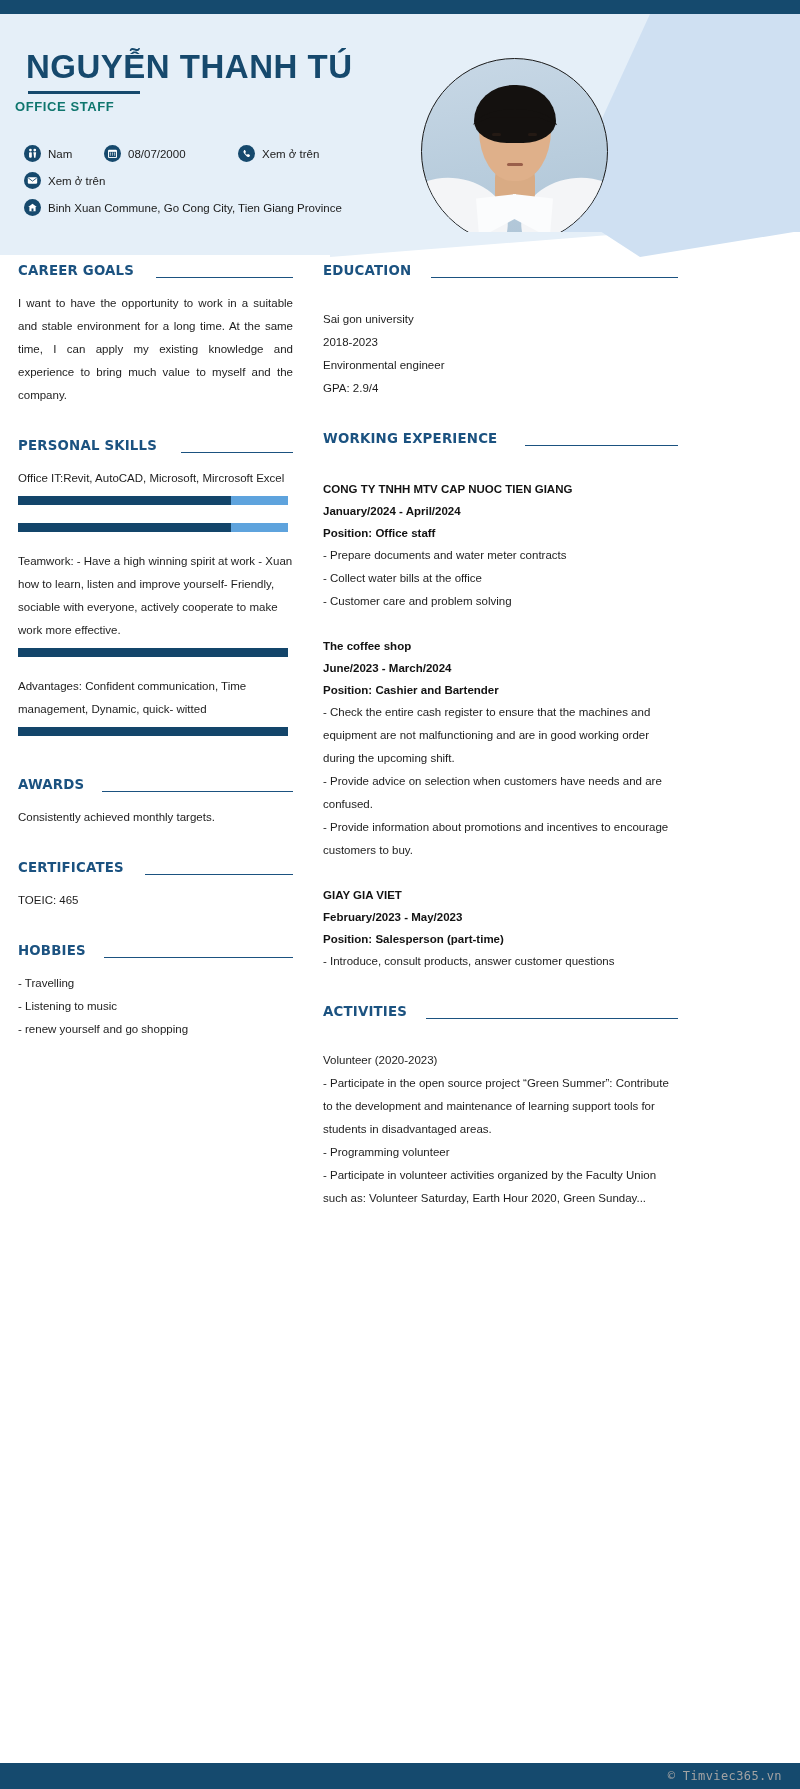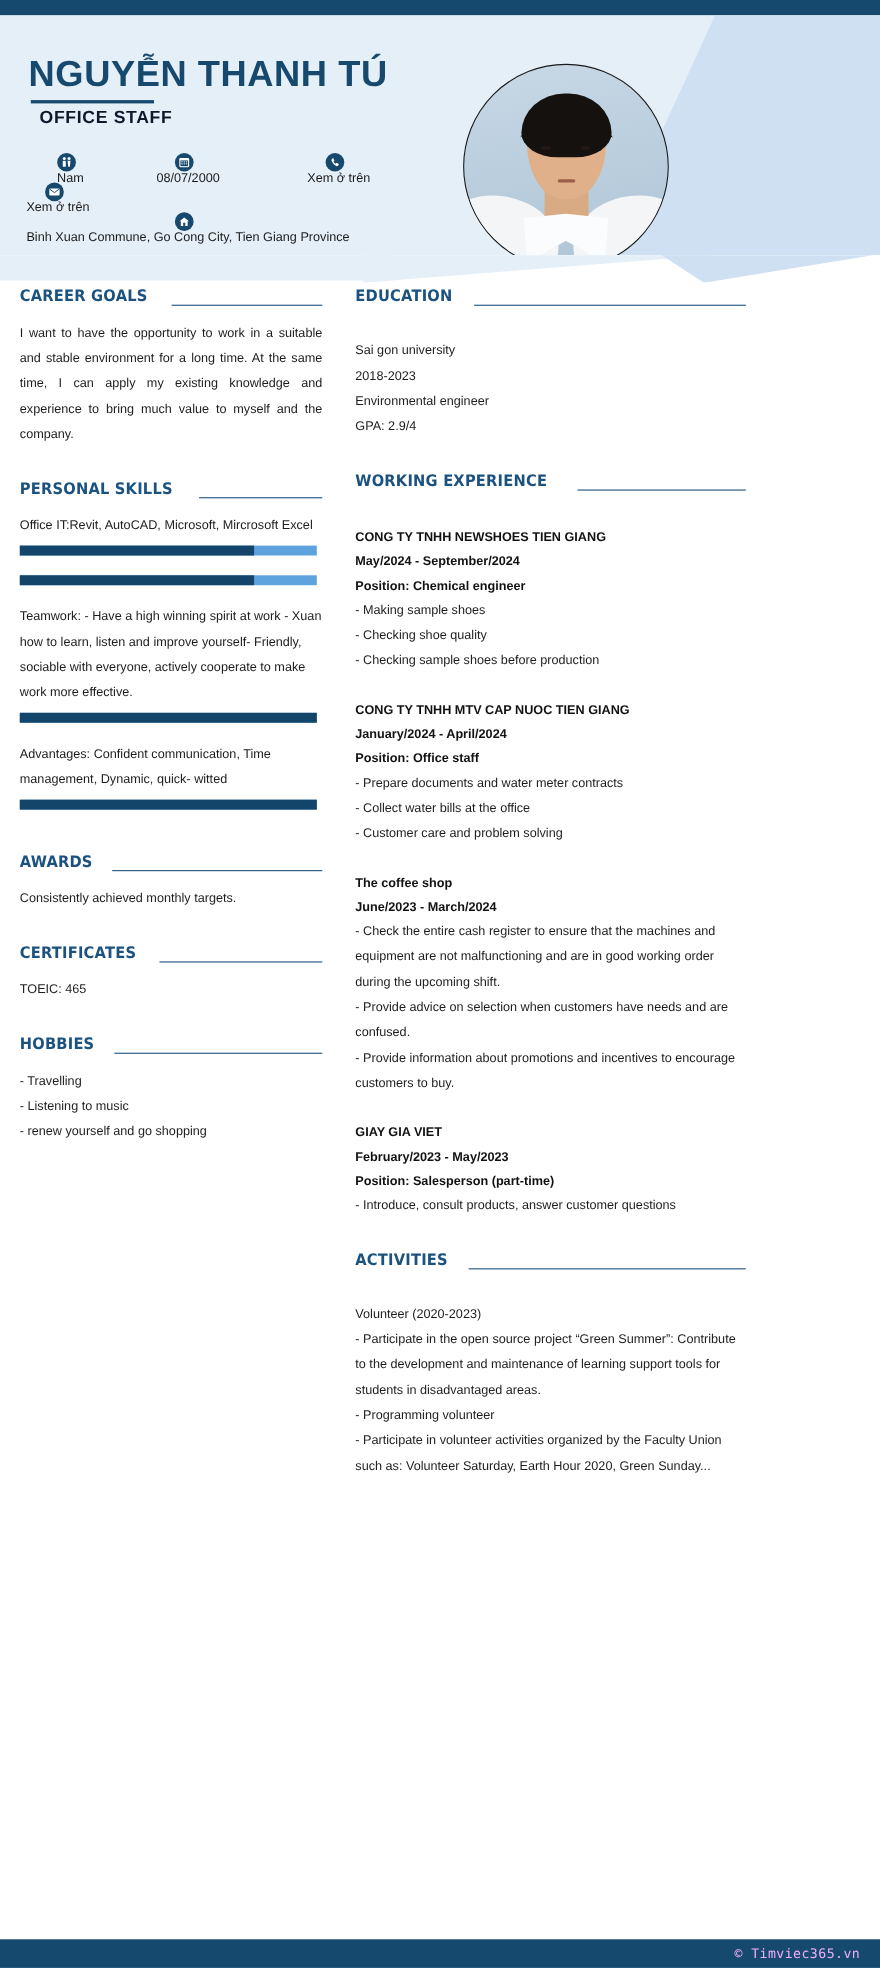--- a/index.html
+++ b/index.html
@@ -77,43 +77,42 @@
     white-space: nowrap;
   }
   .name-rule {
     position: absolute;
     top: 77px; left: 28px;
     width: 112px; height: 3px;
     background: #16496d;
   }
   .job-title {
     position: absolute;
-    top: 85px; left: 36px;
-    font-size: 16px;
+    top: 85px; left: 15px;
+    font-size: 13px;
     font-weight: bold;
     letter-spacing: 0.6px;
-    color: #0f172a;
+    color: #0f766e;
   }
 
   .contacts {
     position: absolute;
     top: 126px; left: 24px;
     width: 420px;
     color: #1d1d1d;
   }
   .contact-row {
     display: flex;
     align-items: center;
     height: 27px;
   }
   .contact-item {
     display: flex;
     align-items: center;
     margin-right: 0;
-    flex-direction: column;
   }
   .c-gender { width: 80px; }
   .c-dob { width: 134px; }
   .c-phone { width: 140px; }
   .ic {
     width: 17px; height: 17px;
     border-radius: 50%;
     background: #16496d;
     color: #ffffff;
     display: inline-flex;
@@ -307,21 +306,21 @@
     width: 800px;
     height: 26px;
     background: #154a6e;
     display: flex;
     align-items: center;
     justify-content: flex-end;
   }
   .footer-text {
     font-family: "DejaVu Sans Mono", monospace;
     font-size: 12px;
-    color: #f0abfc;
+    color: #a3a3a3;
     letter-spacing: 0.4px;
     margin-right: 18px;
   }
 </style>
 </head>
 <body>
 
 <div id="page">
 
   <div class="top-bar"></div>
@@ -499,41 +498,34 @@
     <div class="edu-line">GPA: 2.9/4</div>
 
     <div class="sec-spacer"></div>
 
     <div class="sec">
       <span class="sec-title">WORKING EXPERIENCE</span>
       <span class="sec-line"></span>
     </div>
     <div style="height:18px"></div>
 
-    <div class="job">
-      <div class="job-strong">CONG TY TNHH NEWSHOES TIEN GIANG</div>
-      <div class="job-strong">May/2024 - September/2024</div>
-      <div class="job-strong">Position: Chemical engineer</div>
-      <div class="job-bullet">- Making sample shoes</div>
-      <div class="job-bullet">- Checking shoe quality</div>
-      <div class="job-bullet">- Checking sample shoes before production</div>
-    </div>
 
     <div class="job">
       <div class="job-strong">CONG TY TNHH MTV CAP NUOC TIEN GIANG</div>
       <div class="job-strong">January/2024 - April/2024</div>
       <div class="job-strong">Position: Office staff</div>
       <div class="job-bullet">- Prepare documents and water meter contracts</div>
       <div class="job-bullet">- Collect water bills at the office</div>
       <div class="job-bullet">- Customer care and problem solving</div>
     </div>
 
     <div class="job">
       <div class="job-strong">The coffee shop</div>
       <div class="job-strong">June/2023 - March/2024</div>
+      <div class="job-strong">Position: Cashier and Bartender</div>
       <div class="job-bullet">- Check the entire cash register to ensure that the machines and equipment are not malfunctioning and are in good working order during the upcoming shift.</div>
       <div class="job-bullet">- Provide advice on selection when customers have needs and are confused.</div>
       <div class="job-bullet">- Provide information about promotions and incentives to encourage customers to buy.</div>
     </div>
 
     <div class="job">
       <div class="job-strong">GIAY GIA VIET</div>
       <div class="job-strong">February/2023 - May/2023</div>
       <div class="job-strong">Position: Salesperson (part-time)</div>
       <div class="job-bullet">-  Introduce, consult products, answer customer questions</div>

